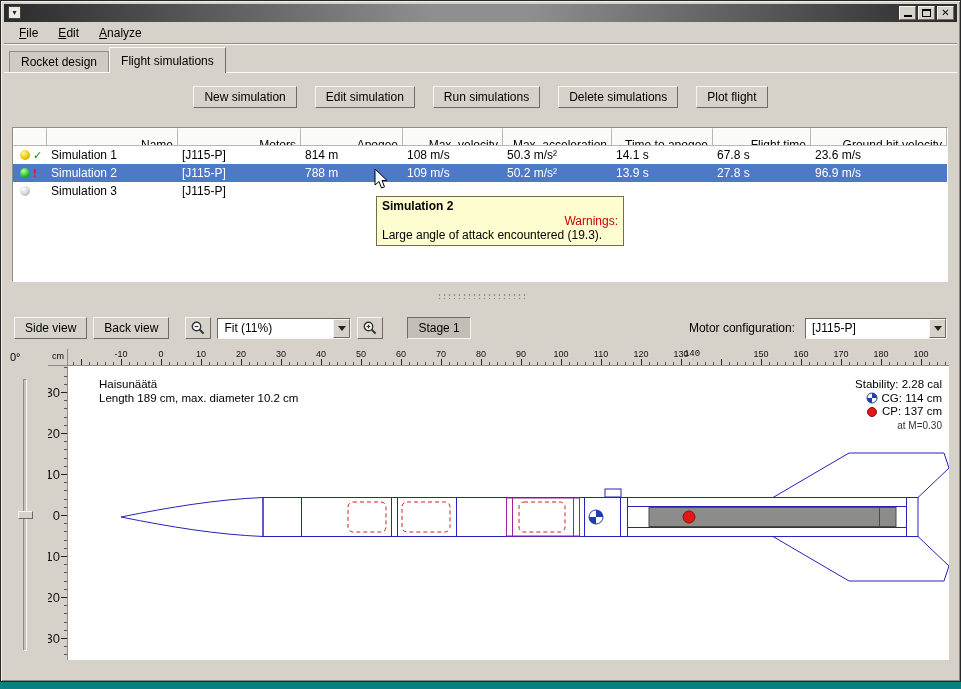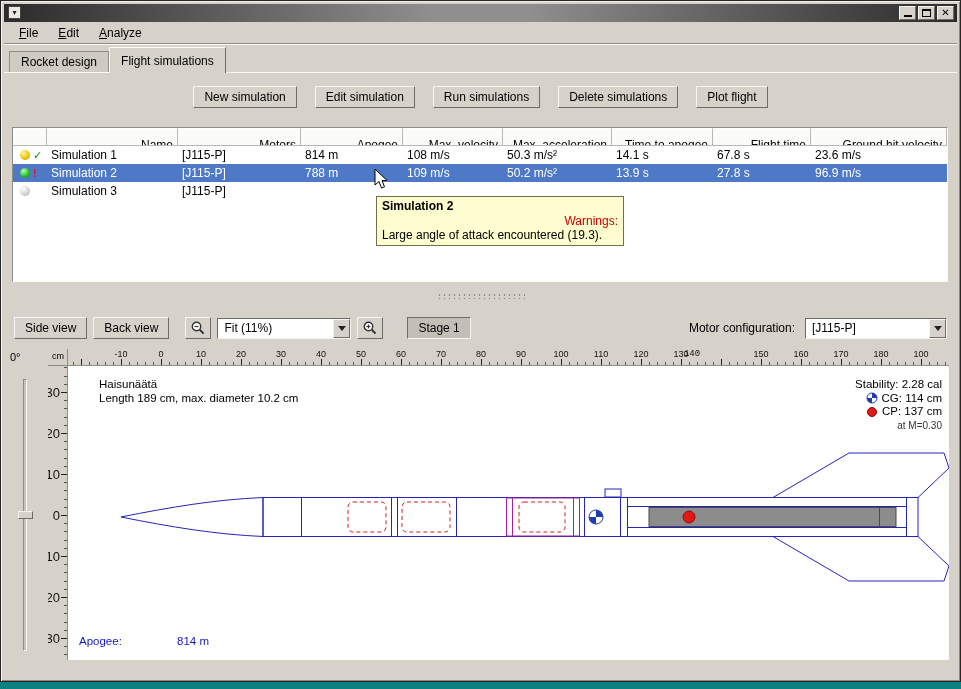--- a/index.html
+++ b/index.html
@@ -510,21 +510,20 @@
                 <circle cx="6" cy="6" r="4.5" fill="#e01818" stroke="#8d0f0f"></circle>
               </svg>
             <span>CP: 137 cm</span>
           </div>
           <div class="row mach">
               <span>at M=0.30</span>
             </div>
         </div>
 
         <div class="flightinfo">
-          <div><span class="fl">Apogee:</span><span>814 m</span></div>
         </div>
       </div>
     </div>
 
   </div>
 
   <div class="desktop-strip"></div>
 
   <div class="tooltip">
     <div class="tt-title">Simulation 2</div>

